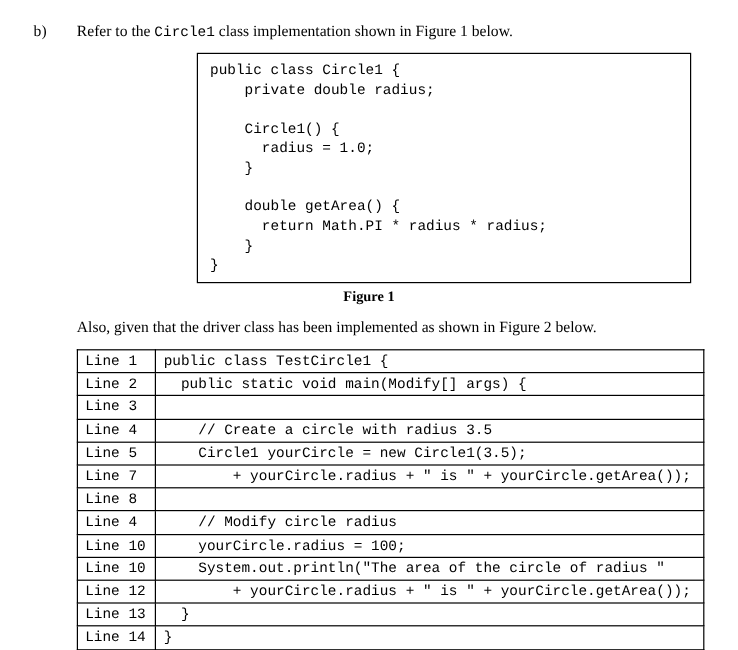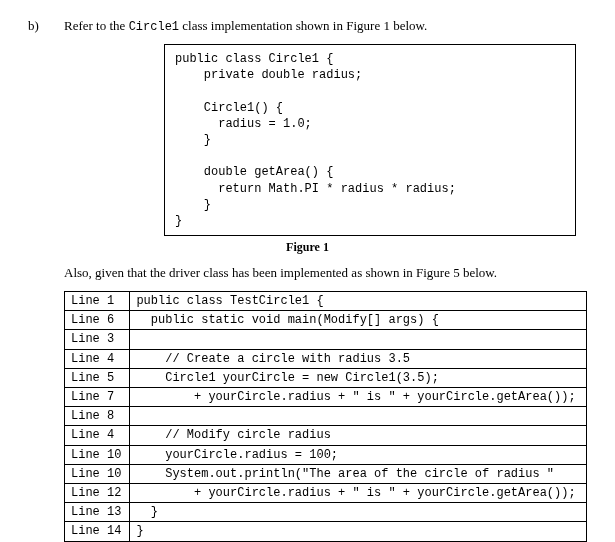--- a/index.html
+++ b/index.html
@@ -83,30 +83,30 @@
     Circle1() {
       radius = 1.0;
     }
 
     double getArea() {
       return Math.PI * radius * radius;
     }
 }</div>
 <div class="caption">Figure 1</div>
 
-<div class="para">Also, given that the driver class has been implemented as shown in Figure 5 below.</div>
+<div class="para">Also, given that the driver class has been implemented as shown in Figure 2 below.</div>
 
 <table class="fig2-table">
   <tbody id="fig2-body">
       <tr>
         <td class="linecol">Line 1</td>
         <td class="codecol">public class TestCircle1 {</td>
       </tr>
       <tr>
-        <td class="linecol">Line 6</td>
+        <td class="linecol">Line 2</td>
         <td class="codecol">  public static void main(Modify[] args) {</td>
       </tr>
       <tr>
         <td class="linecol">Line 3</td>
         <td class="codecol"></td>
       </tr>
       <tr>
         <td class="linecol">Line 4</td>
         <td class="codecol">    // Create a circle with radius 3.5</td>
       </tr>

